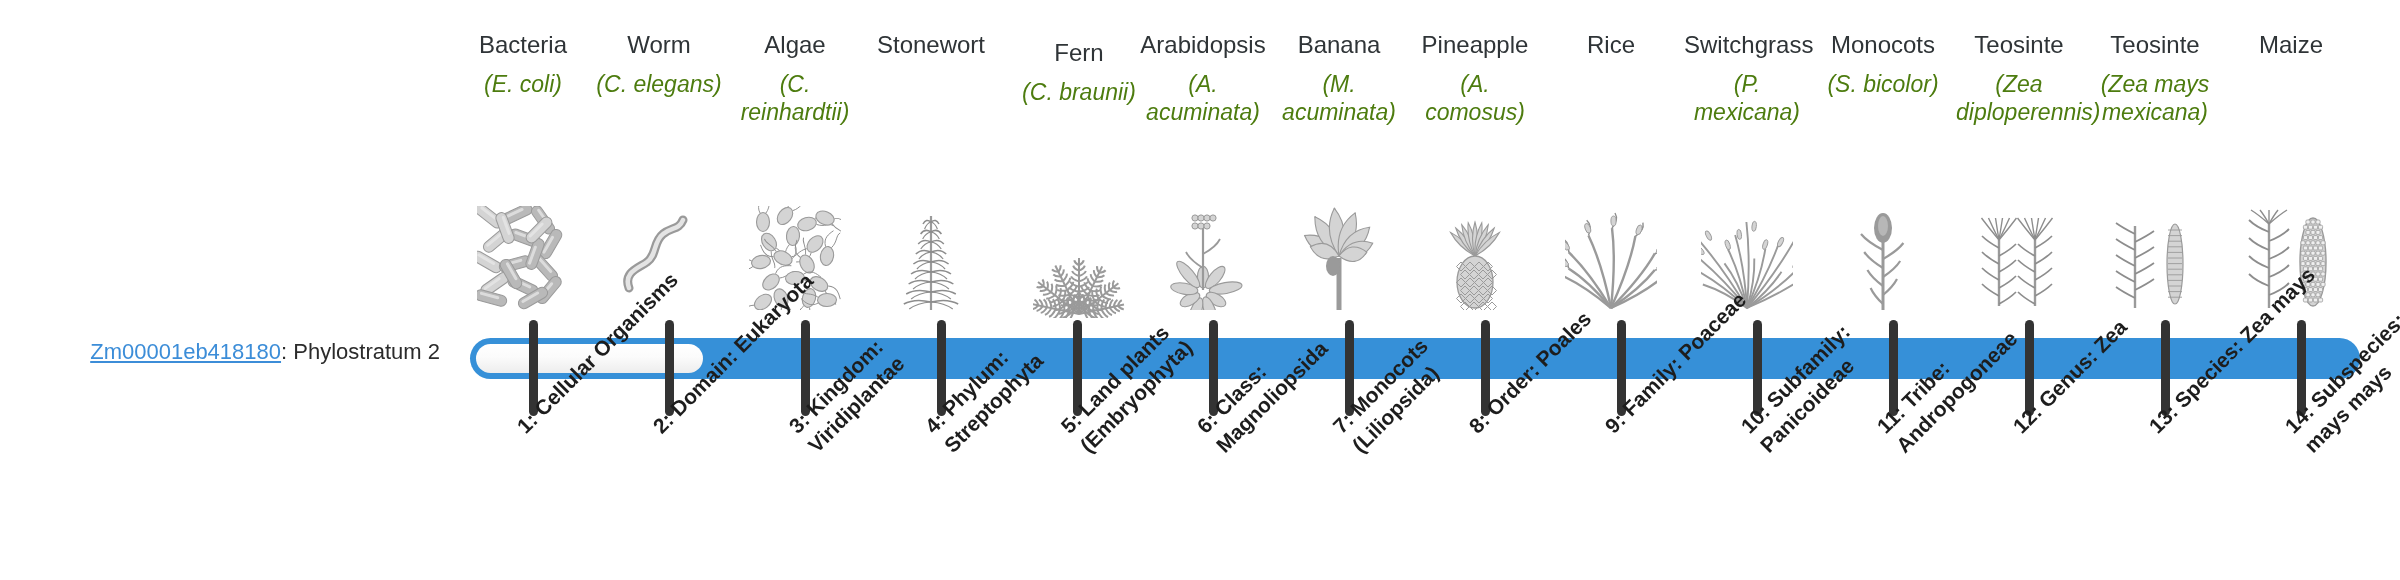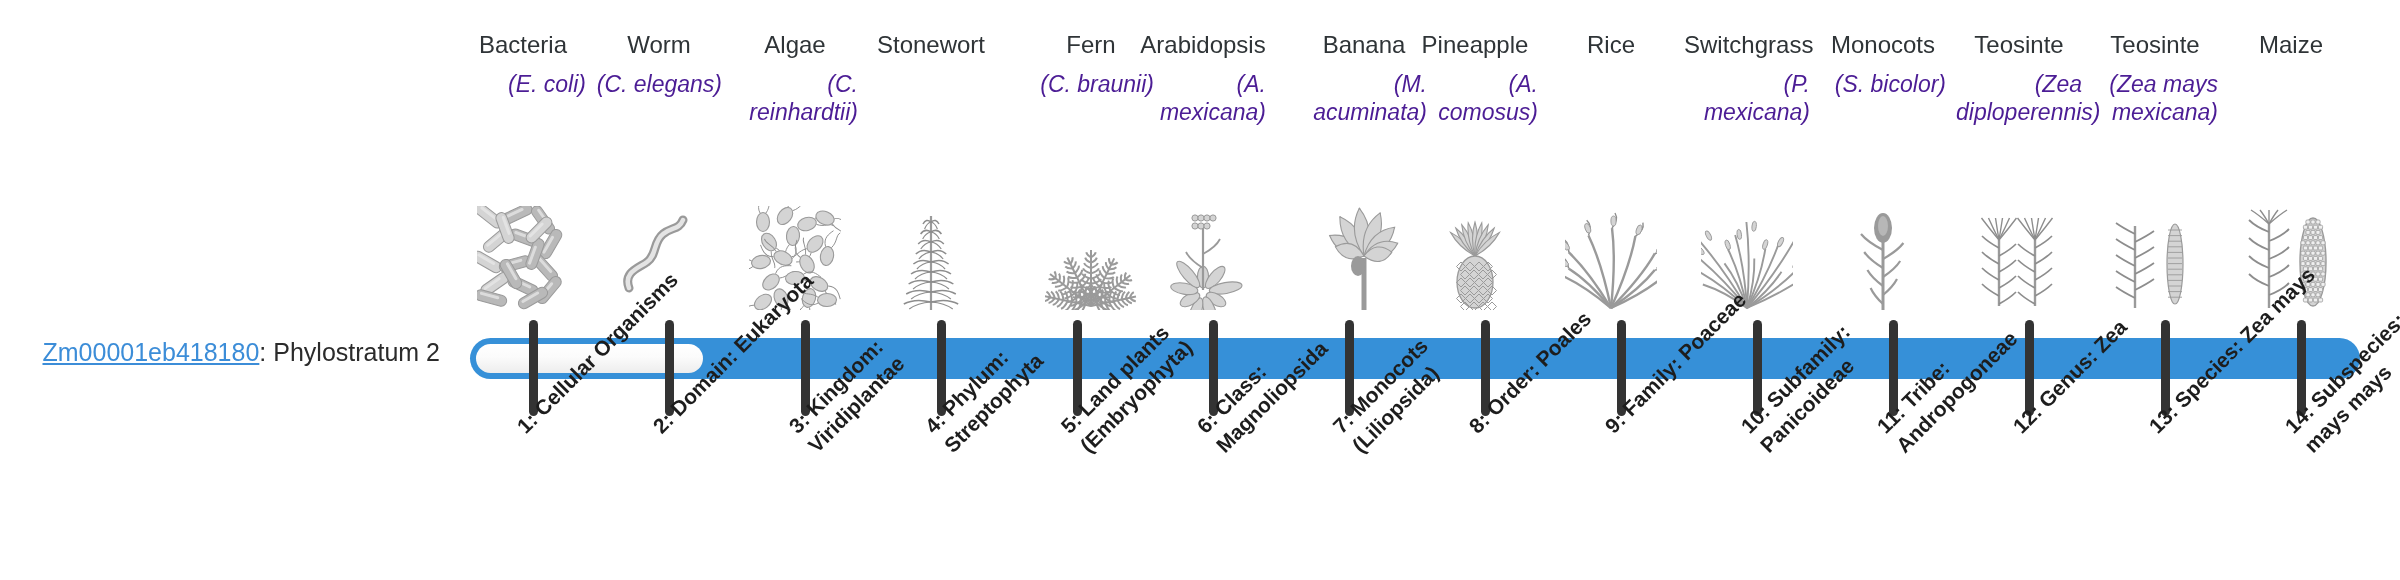--- a/index.html
+++ b/index.html
@@ -16,21 +16,21 @@
     position: relative;
   }
 
   
   #gene-label {
     position: absolute;
     left: 0px;
     top: 337px;
     width: 440px;
     text-align: right;
-    font-size: 25px;
+    font-size: 22px;
     line-height: 30px;
     white-space: nowrap;
     color: #2b2b2b;
   }
   #gene-label .gene-id {
     color: #3c8dd8;
     text-decoration: underline;
     cursor: pointer;
   }
 
@@ -54,24 +54,23 @@
     line-height: 30px;
     color: #2f3437;
     height: 34px;
     overflow: visible;
     white-space: nowrap;
   }
   .sp-sci {
     font-size: 23px;
     line-height: 28px;
     font-style: italic;
-    color: #4c1d95;
+    color: #4d7c0f;
     margin-top: 6px;
     height: 60px;
-    text-align: right;
   }
   .sp-art {
     position: absolute;
     left: 0;
     bottom: 0px;
     width: 126px;
     height: 110px;
     display: flex;
     align-items: flex-end;
     justify-content: center;
@@ -367,21 +366,21 @@
           <path d="M46 86 q -12.4 1 -19.840000000000003 7" fill="none" stroke="#8d8d8d" stroke-width="1.2"></path>
           <path d="M46 86 q 14.879999999999999 -4 24.8 2" fill="none" stroke="#8d8d8d" stroke-width="1.5"></path>
           <path d="M46 86 q 12.4 1 19.840000000000003 7" fill="none" stroke="#8d8d8d" stroke-width="1.2"></path>
           <path d="M46 96 q -16.32 -4 -27.2 2" fill="none" stroke="#8d8d8d" stroke-width="1.5"></path>
           <path d="M46 96 q -13.6 1 -21.76 7" fill="none" stroke="#8d8d8d" stroke-width="1.2"></path>
           <path d="M46 96 q 16.32 -4 27.2 2" fill="none" stroke="#8d8d8d" stroke-width="1.5"></path>
           <path d="M46 96 q 13.6 1 21.76 7" fill="none" stroke="#8d8d8d" stroke-width="1.2"></path>
         </svg>
       </div>
     </div>
-    <div class="species-col" style="left: 568px;">
+    <div class="species-col" style="left: 556px; margin-top: 8px;">
       <div class="sp-common">Fern</div>
       <div class="sp-sci">(C. braunii)</div>
       <div class="sp-art">
         <svg width="92" height="104" viewBox="0 0 92 104">
           <g transform="translate(46,100) rotate(-78)">
                 <path d="M0 0 L0 -48" stroke="#9a9a9a" stroke-width="2" fill="none"></path>
             <path d="M0 -6 q -11 -2 -13.2 -5" stroke="#9a9a9a" stroke-width="2" fill="none"></path>
                      <path d="M0 -6 q 11 -2 13.2 -5" stroke="#9a9a9a" stroke-width="2" fill="none"></path>
             <path d="M0 -10.444444444444445 q -10.120000000000001 -2 -12.144 -5" stroke="#9a9a9a" stroke-width="2" fill="none"></path>
                      <path d="M0 -10.444444444444445 q 10.120000000000001 -2 12.144 -5" stroke="#9a9a9a" stroke-width="2" fill="none"></path>
@@ -524,21 +523,21 @@
             <path d="M0 -35.55555555555556 q -4.840000000000001 -2 -5.808000000000001 -5" stroke="#9a9a9a" stroke-width="2" fill="none"></path>
                      <path d="M0 -35.55555555555556 q 4.840000000000001 -2 5.808000000000001 -5" stroke="#9a9a9a" stroke-width="2" fill="none"></path>
             <path d="M0 -39.77777777777778 q -3.960000000000001 -2 -4.752000000000001 -5" stroke="#9a9a9a" stroke-width="2" fill="none"></path>
                      <path d="M0 -39.77777777777778 q 3.960000000000001 -2 4.752000000000001 -5" stroke="#9a9a9a" stroke-width="2" fill="none"></path>
               </g>
         </svg>
       </div>
     </div>
     <div class="species-col" style="left: 680px;">
       <div class="sp-common">Arabidopsis</div>
-      <div class="sp-sci">(A. mexicana)</div>
+      <div class="sp-sci">(A. acuminata)</div>
       <div class="sp-art">
         <svg width="92" height="104" viewBox="0 0 92 104">
           <g transform="translate(46,86) rotate(0)">
           <ellipse cy="-15" rx="5.5" ry="10.799999999999999" fill="#d4d4d4" stroke="#9a9a9a" stroke-width="1.1"></ellipse>
         </g>
           <g transform="translate(46,86) rotate(40)">
           <ellipse cy="-19" rx="5.5" ry="13.68" fill="#d4d4d4" stroke="#9a9a9a" stroke-width="1.1"></ellipse>
         </g>
           <g transform="translate(46,86) rotate(80)">
           <ellipse cy="-23" rx="5.5" ry="16.56" fill="#d4d4d4" stroke="#9a9a9a" stroke-width="1.1"></ellipse>
@@ -567,21 +566,21 @@
           <circle cx="38" cy="12" r="3.1" fill="#d4d4d4" stroke="#9a9a9a" stroke-width="1"></circle>
           <circle cx="44" cy="12" r="3.1" fill="#d4d4d4" stroke="#9a9a9a" stroke-width="1"></circle>
           <circle cx="50" cy="12" r="3.1" fill="#d4d4d4" stroke="#9a9a9a" stroke-width="1"></circle>
           <circle cx="56" cy="12" r="3.1" fill="#d4d4d4" stroke="#9a9a9a" stroke-width="1"></circle>
           <circle cx="38" cy="20" r="3.1" fill="#d4d4d4" stroke="#9a9a9a" stroke-width="1"></circle>
           <circle cx="44" cy="20" r="3.1" fill="#d4d4d4" stroke="#9a9a9a" stroke-width="1"></circle>
           <circle cx="50" cy="20" r="3.1" fill="#d4d4d4" stroke="#9a9a9a" stroke-width="1"></circle>
         </svg>
       </div>
     </div>
-    <div class="species-col" style="left: 841px;">
+    <div class="species-col" style="left: 816px;">
       <div class="sp-common">Banana</div>
       <div class="sp-sci">(M. acuminata)</div>
       <div class="sp-art">
         <svg width="92" height="104" viewBox="0 0 92 104">
           <path d="M46 104 L46 52" stroke="#9a9a9a" stroke-width="5" fill="none"></path>
           <g transform="translate(46,50) rotate(-62)">
           <path d="M0 0 q 6 -22 2 -40" stroke="#9a9a9a" stroke-width="1.6" fill="none"></path>
           <path d="M0 0 q 16 -20 2 -40 q -15 18 -2 40" fill="#d4d4d4" stroke="#9a9a9a" stroke-width="1.1"></path>
         </g>
           <g transform="translate(46,50) rotate(-34)">

